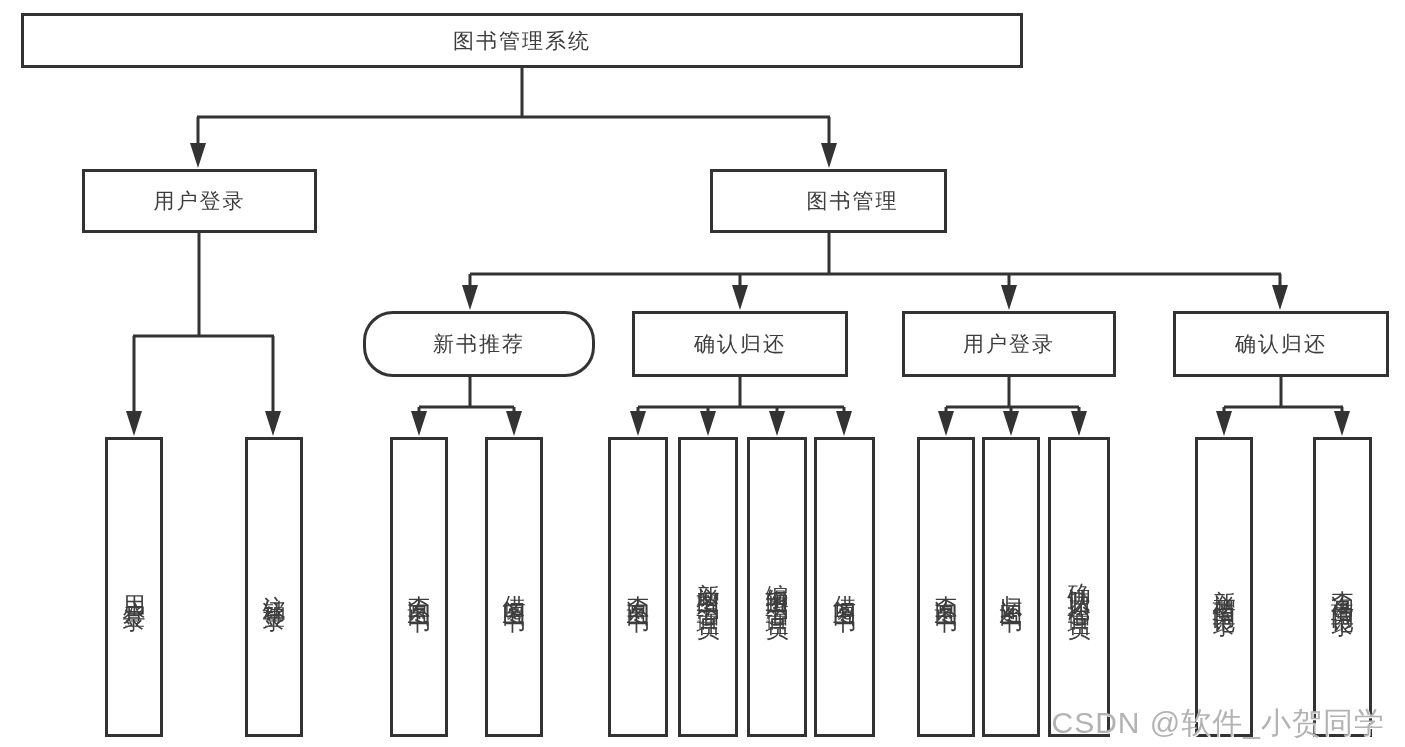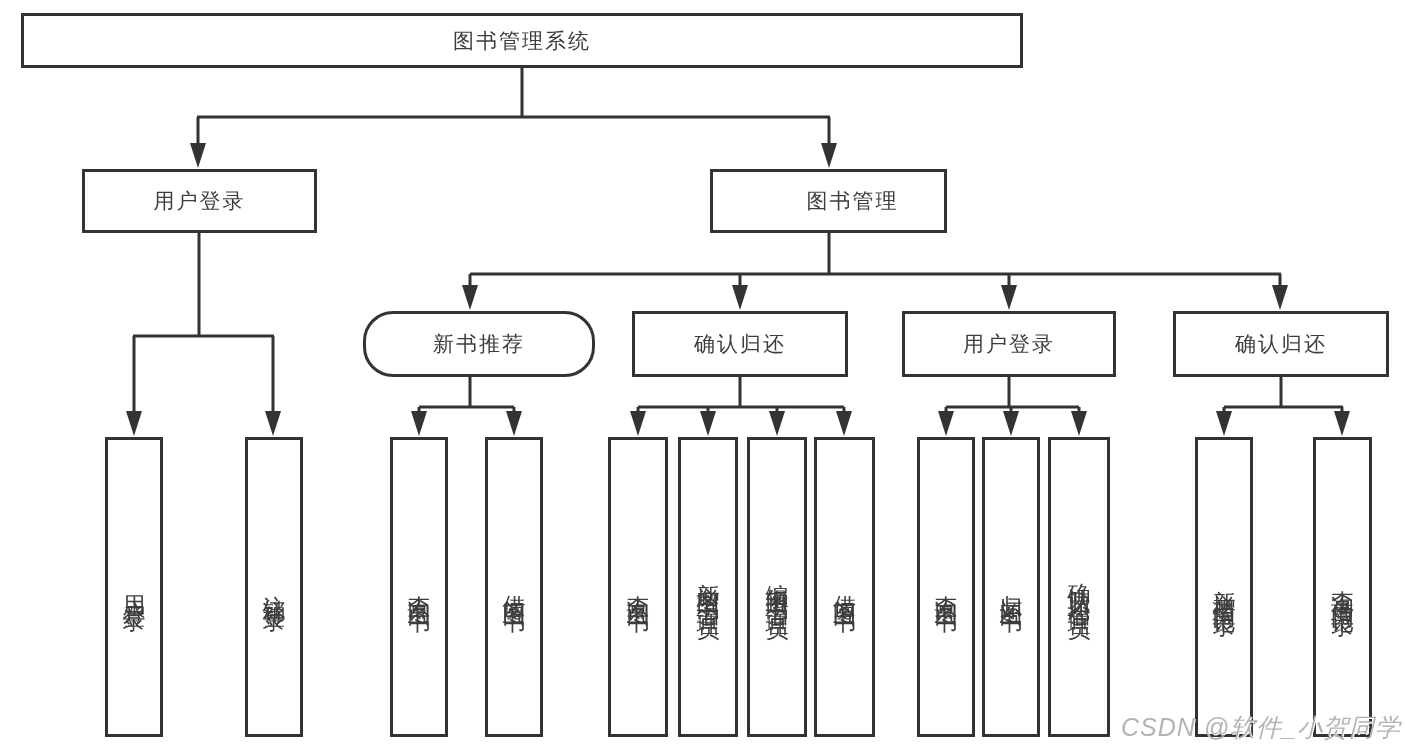--- a/index.html
+++ b/index.html
@@ -35,29 +35,28 @@
   }
   .connector-layer {
     position: absolute;
     left: 0; top: 0;
     width: 1405px;
     height: 747px;
     pointer-events: none;
   }
   .watermark {
     position: absolute;
-    right: 4px;
+    right: 20px;
     bottom: 3px;
-    font-size: 25px;
+    font-size: 30px;
     color: #b3b3b3;
     letter-spacing: 1px;
     text-shadow: 1px 1px 0 #ffffff;
     white-space: nowrap;
     z-index: 5;
-    font-style: italic;
   }
 </style>
 </head>
 <body>
 
 <div class="canvas">
 
   <svg class="connector-layer" viewBox="0 0 1405 747" xmlns="http://www.w3.org/2000/svg" aria-hidden="true">
     <path fill="none" stroke="#333333" stroke-width="3" d="
       M522 66 V118

